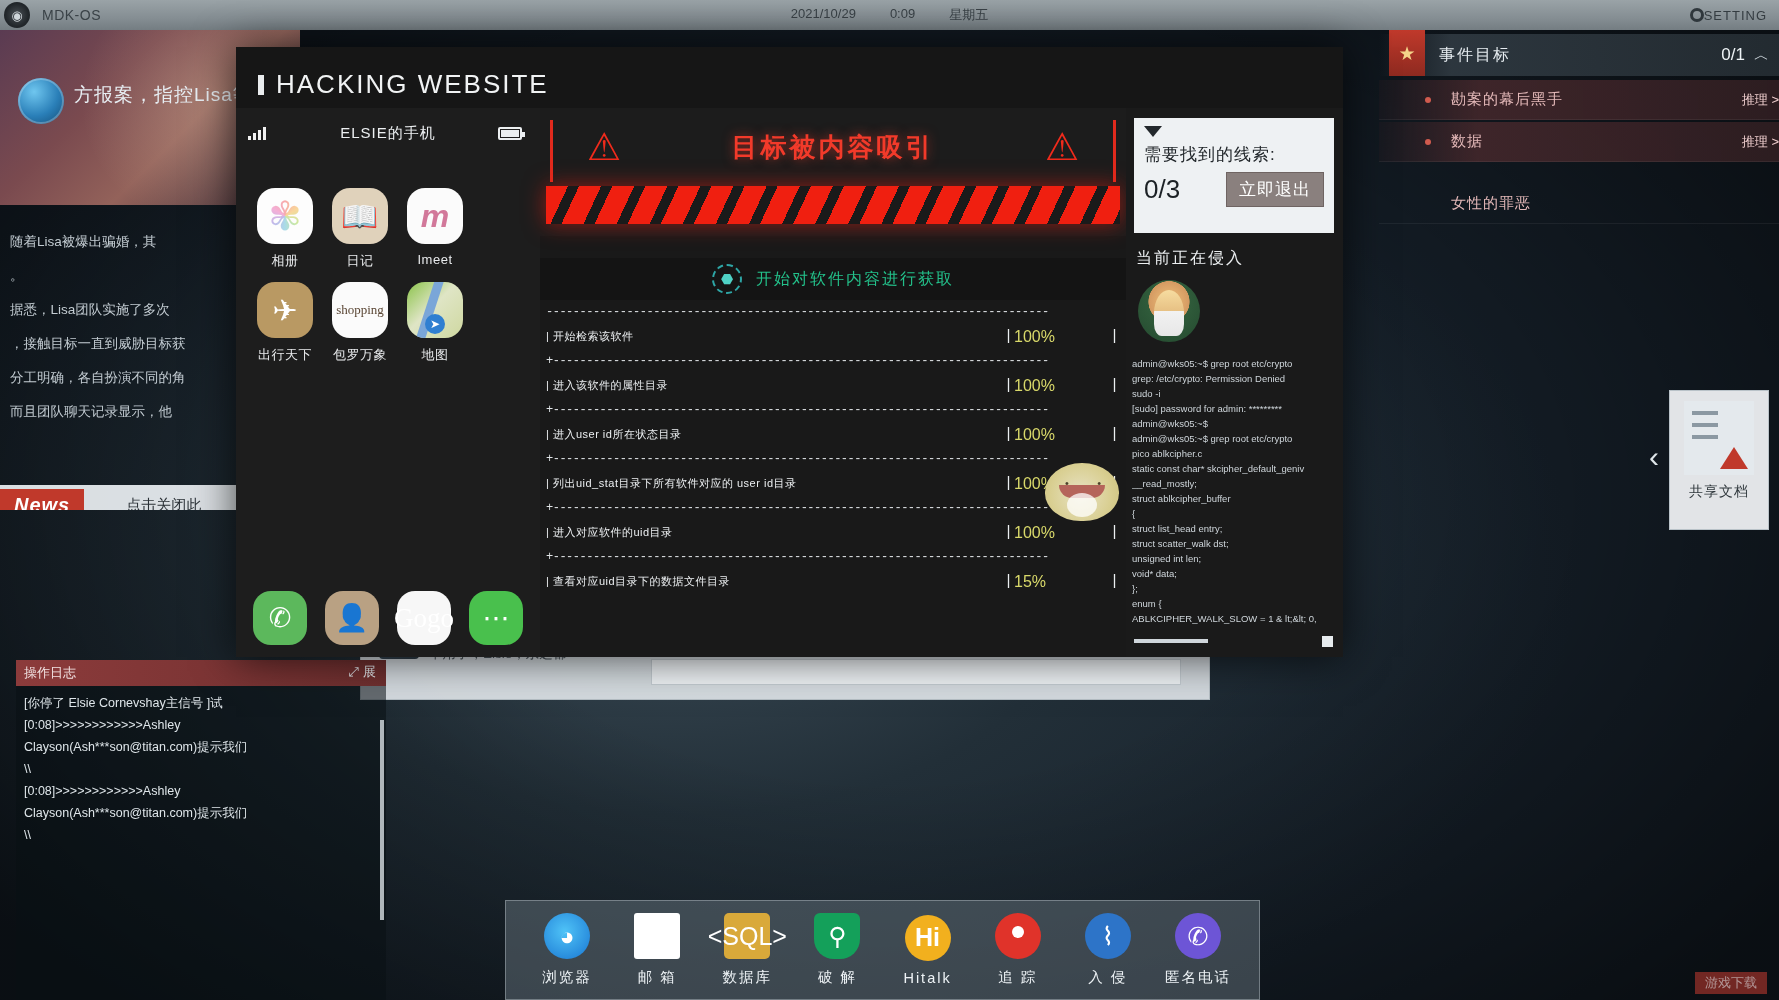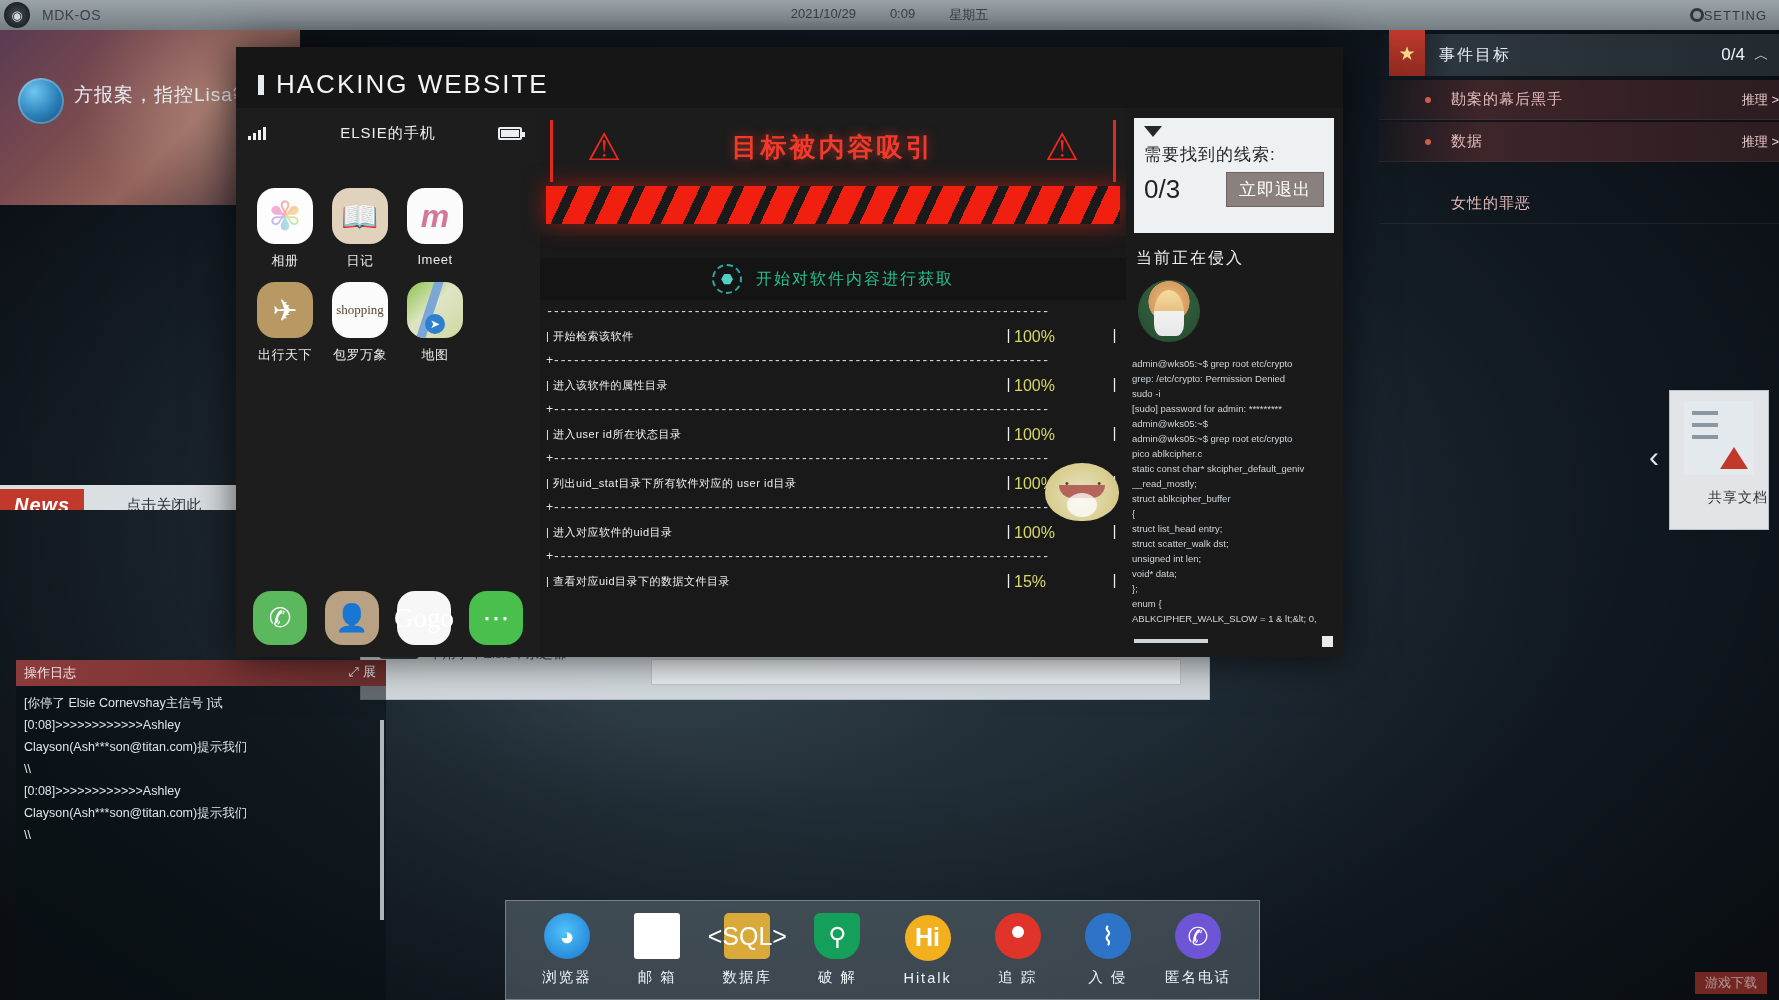--- a/index.html
+++ b/index.html
@@ -131,21 +131,21 @@
   }
   .sharedoc .thumb { margin: 10px auto 0; width: 70px; height: 74px; background: #e4e9ed; position: relative; }
   .sharedoc .thumb:before {
     content: ""; position: absolute; left: 8px; top: 10px; width: 26px; height: 4px;
     background: #8b98a2; box-shadow: 0 12px 0 #8b98a2, 0 24px 0 #8b98a2;
   }
   .sharedoc .thumb:after {
     content: ""; position: absolute; right: 6px; bottom: 6px; width: 0; height: 0;
     border-left: 14px solid transparent; border-right: 14px solid transparent; border-bottom: 22px solid #c0392b;
   }
-  .sharedoc .cap { text-align: right; margin-top: 14px; color: #2f373c; font-size: 14px; letter-spacing: 1px; }
+  .sharedoc .cap { text-align: center; margin-top: 8px; color: #2f373c; font-size: 14px; letter-spacing: 1px; }
   .sharedoc-arrow { position: absolute; right: 120px; top: 440px; color: #dfe6ea; font-size: 30px; }
 
   
   .chatwin {
     position: absolute; left: 360px; top: 610px; width: 850px; height: 90px;
     background: rgba(226,231,235,.92); border: 1px solid #b4bdc3;
   }
   .chat-avatar {
     position: absolute; left: 18px; top: 8px; width: 40px; height: 40px; border-radius: 4px;
     background: linear-gradient(160deg, #4e6376 0%, #2b3944 100%);
@@ -348,31 +348,39 @@
     <div class="topbar-right">
       <span class="gear-ic"></span>
       <span>SETTING</span>
     </div>
   </div>
 
   <div class="news-panel">
     <div class="news-hero"></div>
     <div class="globe-ic"></div>
     <div class="news-headline">方报案，指控Lisa等</div>
+    <div class="news-body">
+      <div>随着Lisa被爆出骗婚，其</div>
+      <div>。</div>
+      <div>据悉，Lisa团队实施了多次</div>
+      <div>，接触目标一直到威胁目标获</div>
+      <div>分工明确，各自扮演不同的角</div>
+      <div>而且团队聊天记录显示，他</div>
+    </div>
     <div class="news-ribbon">
       <span class="tag">News</span>
       <span class="close">点击关闭此</span>
     </div>
   </div>
 
   <div class="eventpanel">
     <div class="event-head">
       <div class="event-flag">★</div>
       <div class="event-title">事件目标</div>
-      <div class="event-count">0/4</div>
+      <div class="event-count">0/1</div>
       <div class="event-chevron">︿</div>
     </div>
     <div class="event-row" style="top:46px">
       <span class="dot"></span>
       <span class="lbl">勘案的幕后黑手</span>
       <span class="act">推理 &gt;</span>
     </div>
     <div class="event-row" style="top:88px">
       <span class="dot"></span>
       <span class="lbl">数据</span>

